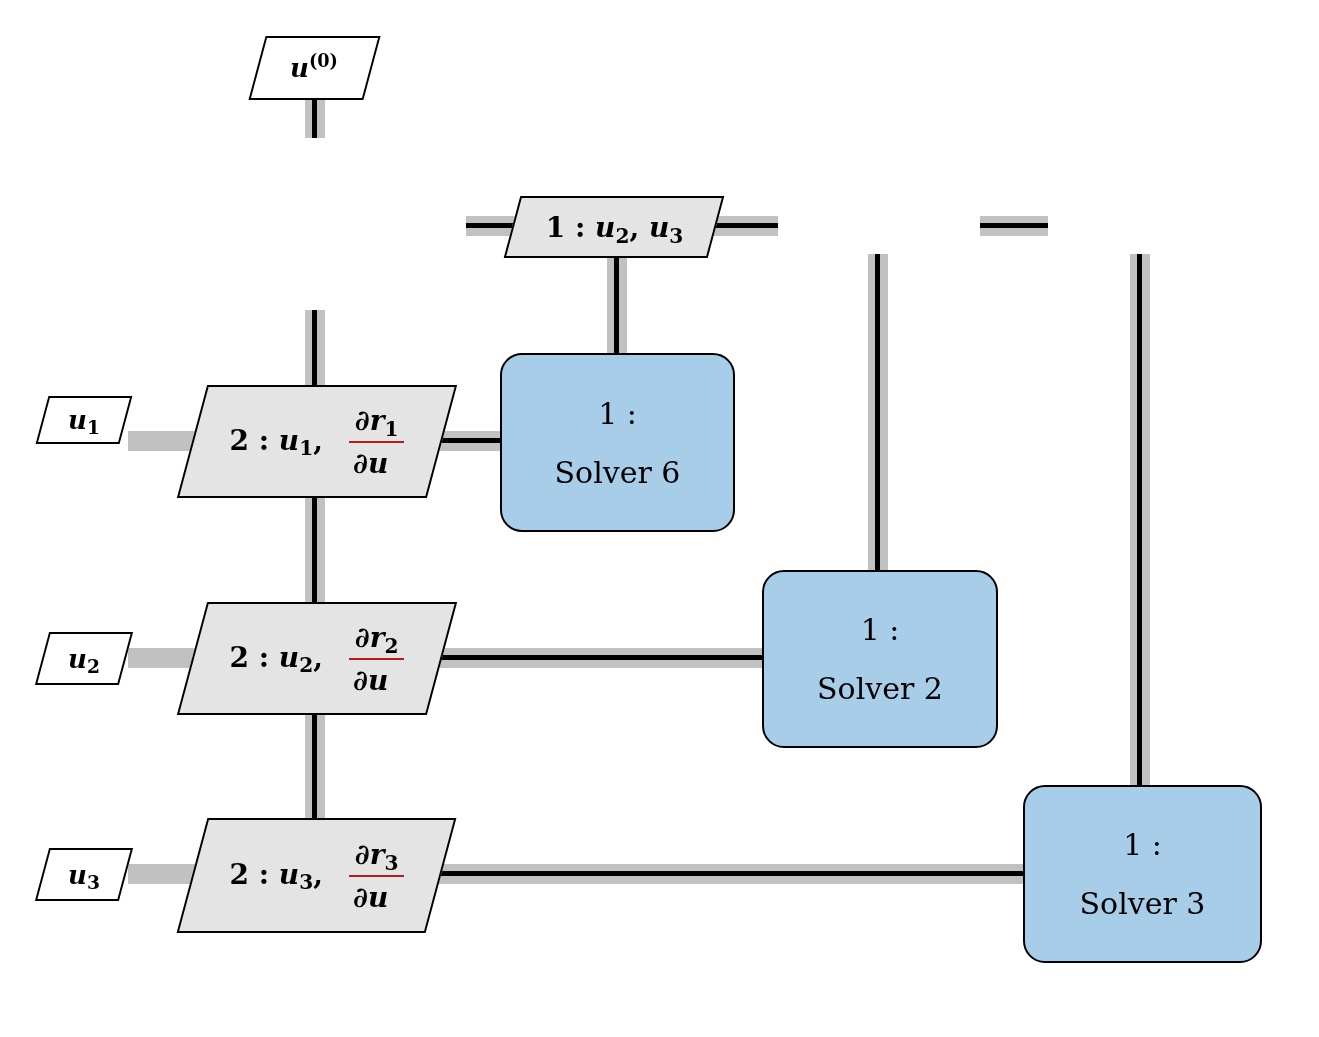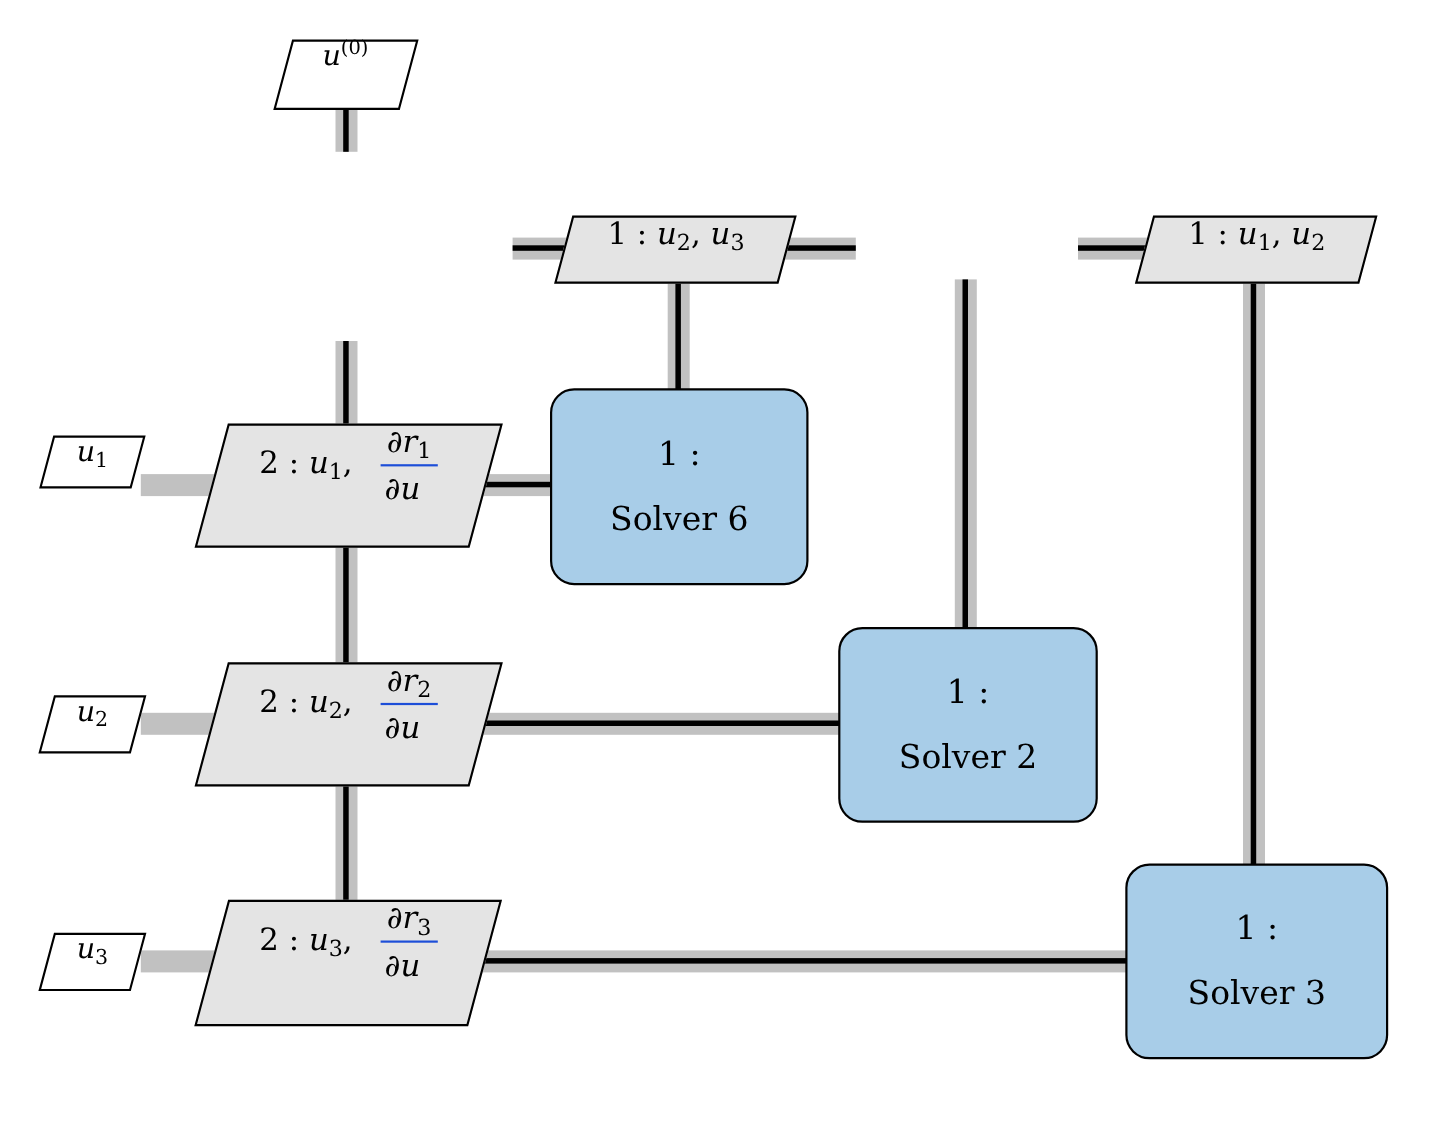--- a/index.html
+++ b/index.html
@@ -13,21 +13,21 @@
     overflow:hidden;
   }
   
   .dline{position:absolute;background:var(--data_line,#c1c1c1);}
   .dline.v{width:20px;}
   .dline.h{height:20px;}
   .pline{position:absolute;background:var(--process_line,#000);}
   .pline.v{width:5px;}
   .pline.h{height:5px;}
   
-  .par{position:absolute;display:flex;align-items:flex-start;justify-content:center;}
+  .par{position:absolute;display:flex;align-items:center;justify-content:center;font-weight:bold;}
   .par::before{
     content:"";position:absolute;top:0;bottom:0;
     left:var(--s,10px);right:var(--s,10px);
     transform:skewX(-15deg);
     background:var(--fill,#e4e4e4);
     border:2px solid var(--border,#000);
     box-sizing:border-box;
   }
   .par .lbl{position:relative;white-space:nowrap;}
   .par.io::before{background:var(--io_fill,#ffffff);}
@@ -50,21 +50,21 @@
     border-radius:22px;box-sizing:border-box;
     font-size:30px;
   }
   
   .f26{font-size:26px;}
   .f28{font-size:28px;}
   i{font-style:italic;}
   sub{font-size:0.72em;line-height:0;vertical-align:-0.28em;}
   sup{font-size:0.68em;line-height:0;vertical-align:0.55em;}
   .frac{display:inline-block;text-align:center;vertical-align:middle;margin-left:4px;}
-  .frac .num{display:block;padding:0 6px 4px;border-bottom:2px solid #1d4ed8;margin-left:12px;}
+  .frac .num{display:block;padding:0 6px 4px;border-bottom:2px solid #b91c1c;margin-left:12px;}
   .frac .den{display:block;padding-top:4px;}
 </style>
 </head>
 <body>
 
 <div class="canvas">
 
   <div class="dline v" style="left:305px;top:98px;height:40px"></div>
   <div class="dline v" style="left:305px;top:310px;height:80px"></div>
   <div class="dline v" style="left:305px;top:494px;height:112px"></div>
@@ -97,23 +97,20 @@
   <div class="pline h" style="left:436px;top:871px;width:593px"></div>
 
   <div class="par io f26" style="left:248px;top:36px;width:132px;height:64px;--s:8.6px">
     <span class="lbl"><i>u</i><sup>(0)</sup></span>
   </div>
 
 
   <div class="par gray f28" style="left:504px;top:196px;width:221px;height:62px;--s:8.3px">
     <span class="lbl"><span>1 : </span><i>u</i><sub>2</sub><span>, </span><i>u</i><sub>3</sub></span>
   </div>
-  <div class="par gray f28" style="left:1032px;top:196px;width:221px;height:62px;--s:8.3px">
-    <span class="lbl"><span>1 : </span><i>u</i><sub>1</sub><span>, </span><i>u</i><sub>2</sub></span>
-  </div>
 
   <div class="par io f26" style="left:35px;top:396px;width:98px;height:48px;--s:7.1px">
     <span class="lbl"><i>u</i><sub>1</sub></span>
   </div>
   <div class="par io f26" style="left:35px;top:632px;width:98px;height:53px;--s:7.1px">
     <span class="lbl"><i>u</i><sub>2</sub></span>
   </div>
   <div class="par io f26" style="left:35px;top:848px;width:98px;height:53px;--s:7.1px">
     <span class="lbl"><i>u</i><sub>3</sub></span>
   </div>

